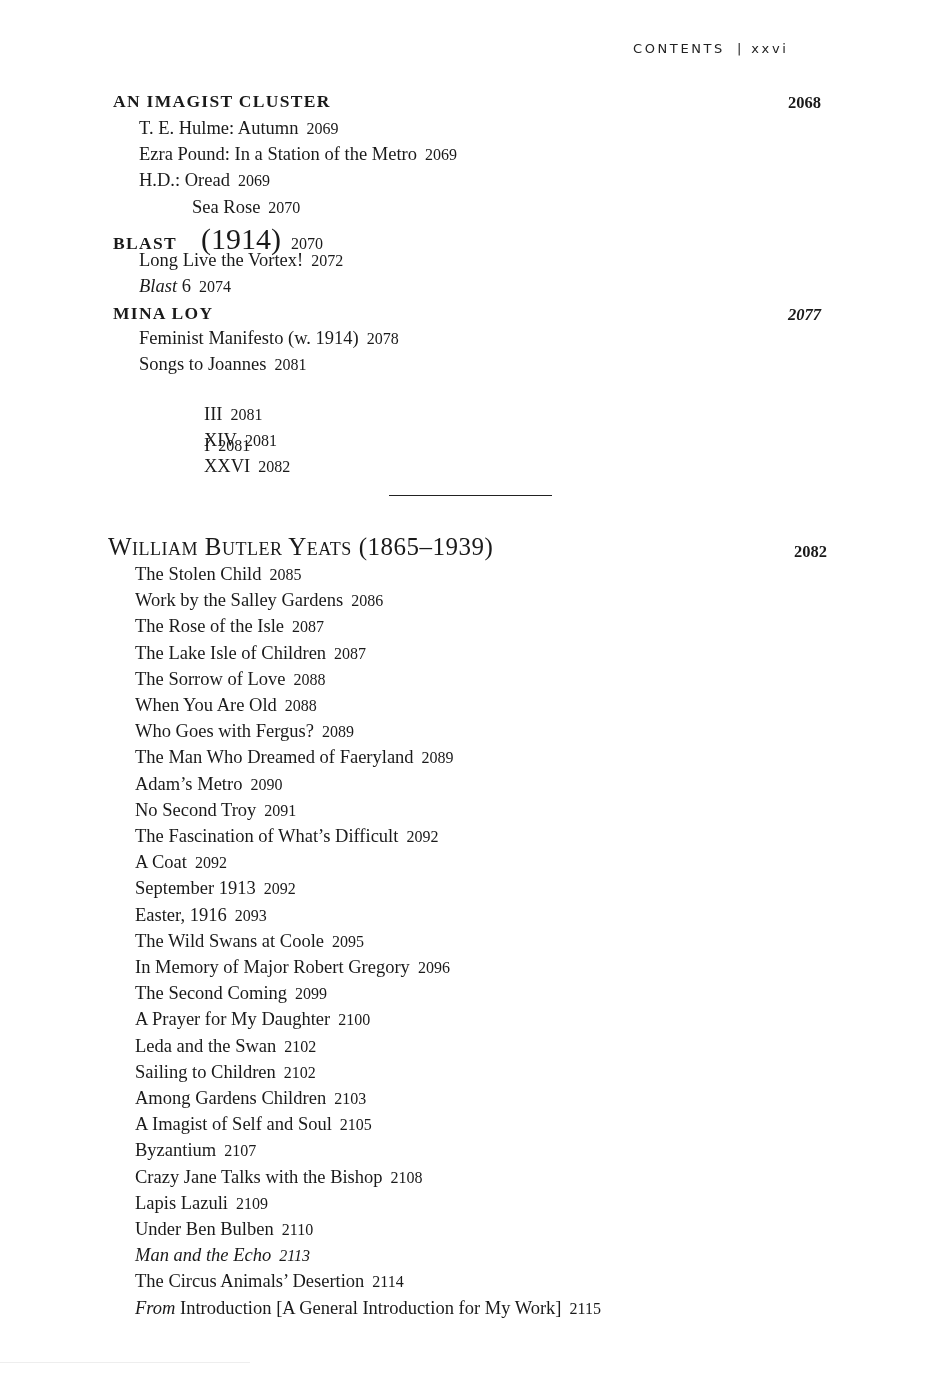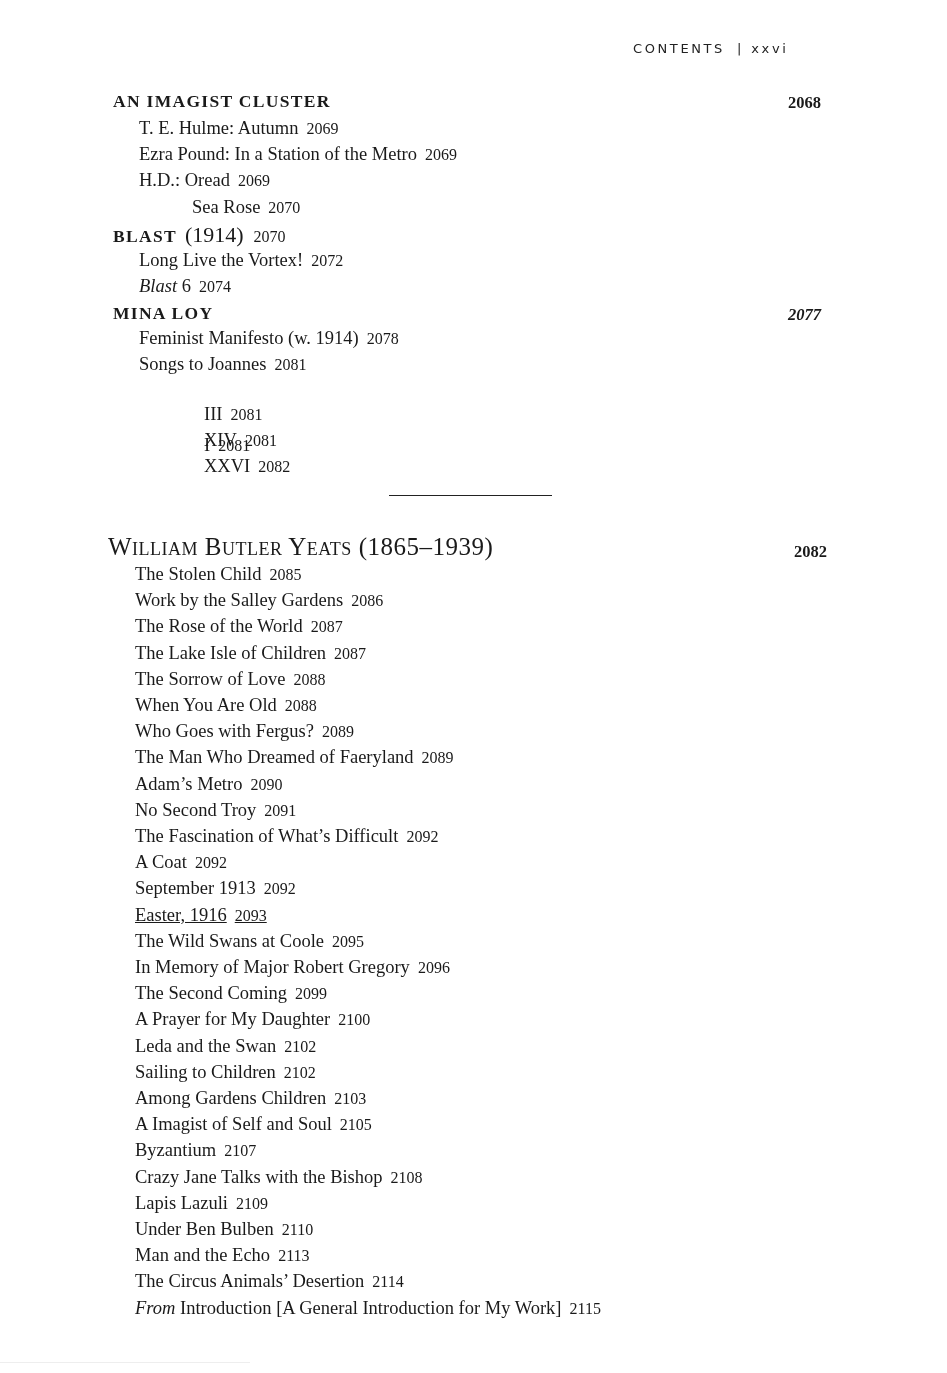--- a/index.html
+++ b/index.html
@@ -34,21 +34,21 @@
 <div class="abs section-head" style="left:113px; top:91px;">An Imagist Cluster</div>
 <div class="abs page-r" style="top:93px;">2068</div>
 
 <div class="abs entry" style="left:139px; top:118px;"><span>T. E. Hulme: Autumn</span><span class="pg">2069</span></div>
 <div class="abs entry" style="left:139px; top:144px;"><span>Ezra Pound: In a Station of the Metro</span><span class="pg">2069</span></div>
 <div class="abs entry" style="left:139px; top:170px;"><span>H.D.: Oread</span><span class="pg">2069</span></div>
 <div class="abs entry" style="left:192px; top:197px;"><span>Sea Rose</span><span class="pg">2070</span></div>
 
 <div class="abs" style="left:113px; top:222px;">
   <span class="section-head">Blast</span>
-  <span style="font-size:22px; margin-left:4px;">(1914)</span>
+  <span style="font-size:30px; margin-left:20px;">(1914)</span>
   <span style="font-size:16px; margin-left:6px;">2070</span>
 </div>
 <div class="abs entry" style="left:139px; top:250px;"><span>Long Live the Vortex!</span><span class="pg">2072</span></div>
 <div class="abs entry" style="left:139px; top:276px;"><span class="it">Blast</span><span> 6</span><span class="pg">2074</span></div>
 
 <div class="abs section-head" style="left:113px; top:303px;">Mina Loy</div>
 <div class="abs page-r" style="top:305px;font-style:italic;">2077</div>
 
 <div class="abs entry" style="left:139px; top:328px;"><span>Feminist Manifesto (w. 1914)</span><span class="pg">2078</span></div>
 <div class="abs entry" style="left:139px; top:354px;"><span>Songs to Joannes</span><span class="pg">2081</span></div>
@@ -61,42 +61,42 @@
 
 <div class="abs author-head">
   <span class="sc2">William Butler Yeats</span>
   <span>(1865–1939)</span>
 </div>
 <div class="abs author-pg">2082</div>
 
 <div id="yeats-list">
     <div class="abs entry" style="left: 135px; top: 564px;"><span>The Stolen Child</span><span class="pg">2085</span></div>
     <div class="abs entry" style="left: 135px; top: 590.2px;"><span>Work by the Salley Gardens</span><span class="pg">2086</span></div>
-    <div class="abs entry" style="left: 135px; top: 616.4px;"><span>The Rose of the World</span><span class="pg">2087</span></div>
+    <div class="abs entry" style="left: 135px; top: 616.4px;"><span>The Rose of the Isle</span><span class="pg">2087</span></div>
     <div class="abs entry" style="left: 135px; top: 642.6px;"><span>The Lake Isle of Children</span><span class="pg">2087</span></div>
     <div class="abs entry" style="left: 135px; top: 668.8px;"><span>The Sorrow of Love</span><span class="pg">2088</span></div>
     <div class="abs entry" style="left: 135px; top: 695px;"><span>When You Are Old</span><span class="pg">2088</span></div>
     <div class="abs entry" style="left: 135px; top: 721.2px;"><span>Who Goes with Fergus?</span><span class="pg">2089</span></div>
     <div class="abs entry" style="left: 135px; top: 747.4px;"><span>The Man Who Dreamed of Faeryland</span><span class="pg">2089</span></div>
     <div class="abs entry" style="left: 135px; top: 773.6px;"><span>Adam’s Metro</span><span class="pg">2090</span></div>
     <div class="abs entry" style="left: 135px; top: 799.8px;"><span>No Second Troy</span><span class="pg">2091</span></div>
     <div class="abs entry" style="left: 135px; top: 826px;"><span>The Fascination of What’s Difficult</span><span class="pg">2092</span></div>
     <div class="abs entry" style="left: 135px; top: 852.2px;"><span>A Coat</span><span class="pg">2092</span></div>
     <div class="abs entry" style="left: 135px; top: 878.4px;"><span>September 1913</span><span class="pg">2092</span></div>
-    <div class="abs entry" style="left: 135px; top: 904.6px; text-decoration: underline;"><span>Easter, 1916</span><span class="pg">2093</span></div>
+    <div class="abs entry" style="left: 135px; top: 904.6px;"><span>Easter, 1916</span><span class="pg">2093</span></div>
     <div class="abs entry" style="left: 135px; top: 930.8px;"><span>The Wild Swans at Coole</span><span class="pg">2095</span></div>
     <div class="abs entry" style="left: 135px; top: 957px;"><span>In Memory of Major Robert Gregory</span><span class="pg">2096</span></div>
     <div class="abs entry" style="left: 135px; top: 983.2px;"><span>The Second Coming</span><span class="pg">2099</span></div>
     <div class="abs entry" style="left: 135px; top: 1009.4px;"><span>A Prayer for My Daughter</span><span class="pg">2100</span></div>
     <div class="abs entry" style="left: 135px; top: 1035.6px;"><span>Leda and the Swan</span><span class="pg">2102</span></div>
     <div class="abs entry" style="left: 135px; top: 1061.8px;"><span>Sailing to Children</span><span class="pg">2102</span></div>
     <div class="abs entry" style="left: 135px; top: 1088px;"><span>Among Gardens Children</span><span class="pg">2103</span></div>
     <div class="abs entry" style="left: 135px; top: 1114.2px;"><span>A Imagist of Self and Soul</span><span class="pg">2105</span></div>
     <div class="abs entry" style="left: 135px; top: 1140.4px;"><span>Byzantium</span><span class="pg">2107</span></div>
     <div class="abs entry" style="left: 135px; top: 1166.6px;"><span>Crazy Jane Talks with the Bishop</span><span class="pg">2108</span></div>
     <div class="abs entry" style="left: 135px; top: 1192.8px;"><span>Lapis Lazuli</span><span class="pg">2109</span></div>
     <div class="abs entry" style="left: 135px; top: 1219px;"><span>Under Ben Bulben</span><span class="pg">2110</span></div>
-    <div class="abs entry" style="left: 135px; top: 1245.2px;"><span>Man and the Echo</span><span class="pg">2113</span></div>
+    <div class="abs entry" style="left: 135px; top: 1245.2px; font-style: italic;"><span>Man and the Echo</span><span class="pg">2113</span></div>
     <div class="abs entry" style="left: 135px; top: 1271.4px;"><span>The Circus Animals’ Desertion</span><span class="pg">2114</span></div>
     <div class="abs entry" style="left: 135px; top: 1297.6px;"><span class="it">From</span><span> Introduction [A General Introduction for My Work]</span><span class="pg">2115</span></div>
   </div>
 
 <div class="footer-line"></div>
 
 </body></html>

